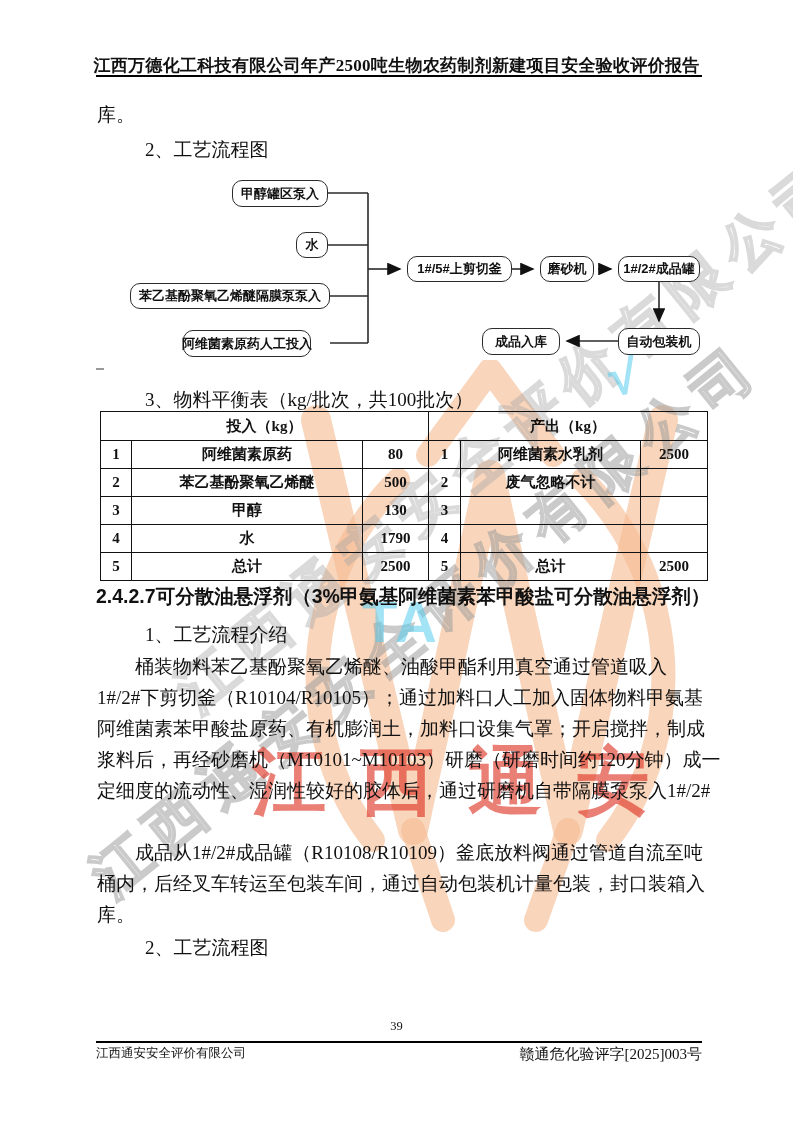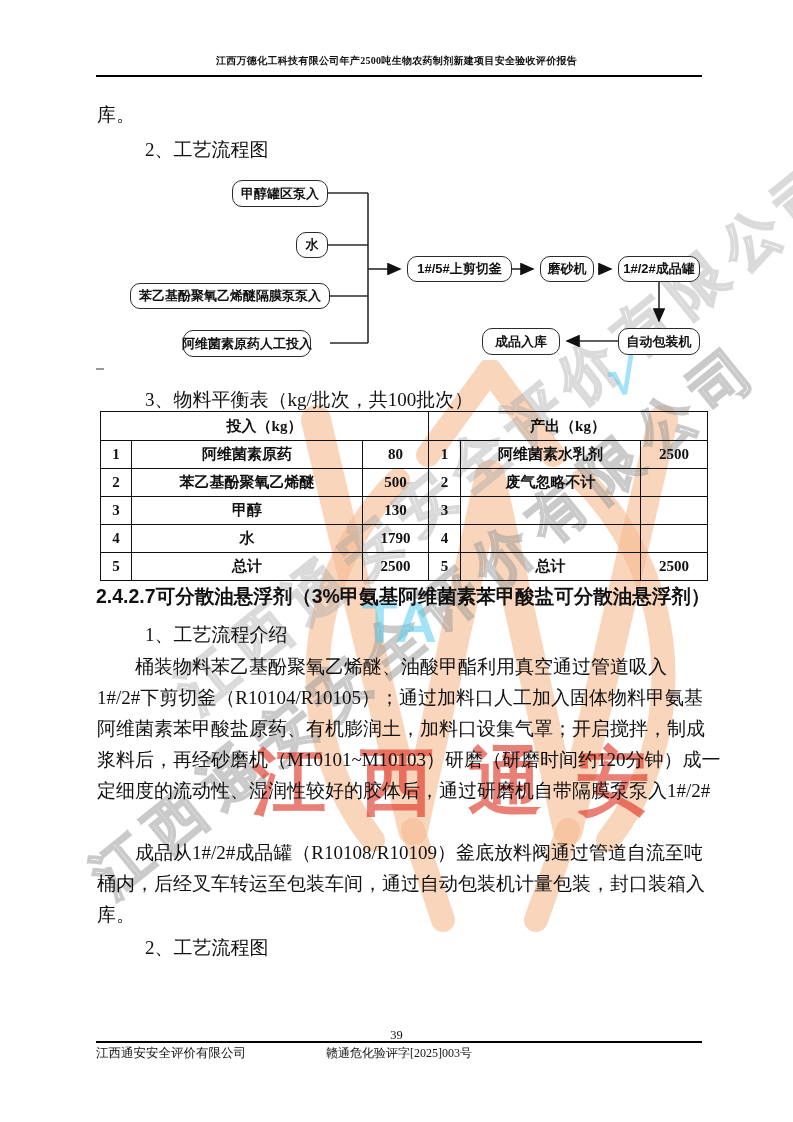--- a/index.html
+++ b/index.html
@@ -2,26 +2,26 @@
 <html><head>
 <meta charset="utf-8">
 <style>
   html,body{margin:0;padding:0;background:#e8e8e8;}
   .page{
     position:relative;width:793px;height:1122px;margin:0 auto;background:#fff;
     overflow:hidden;font-family:"Liberation Serif","DejaVu Serif",serif;color:#111;
   }
   .abs{position:absolute;}
   
-  .doc-header-title{left:0;top:54px;width:793px;text-align:center;font-size:10px;font-weight:600;letter-spacing:.3px;}
+  .doc-header-title{left:0;top:54px;width:793px;text-align:center;font-size:17px;font-weight:600;letter-spacing:.3px;}
   .doc-header-rule{left:96px;top:75px;width:606px;height:2px;background:#000;}
-  .page-number{left:0;top:1019px;width:793px;text-align:center;font-size:12.5px;margin-top:9px;}
+  .page-number{left:0;top:1019px;width:793px;text-align:center;font-size:12.5px;}
   .doc-footer-rule{left:96px;top:1041px;width:606px;height:2px;background:#000;}
   .doc-footer-left{left:96px;top:1045px;font-size:12.5px;}
-  .doc-footer-right{left:96px;top:1045px;width:606px;text-align:center;font-size:12px;}
+  .doc-footer-right{left:96px;top:1045px;width:606px;text-align:right;font-size:15px;}
   
   .t19{font-size:19px;line-height:31px;white-space:nowrap;}
   .h-bold{font-family:"Liberation Sans","DejaVu Sans",sans-serif;font-weight:bold;font-size:19.5px;white-space:nowrap;}
   .para{left:97px;top:0;width:614px;font-size:19px;line-height:31px;}
   .bline{white-space:nowrap;}
   .indent{text-indent:38px;}
   .stray{left:96px;top:368px;width:8px;height:2px;background:#999;}
   
   .flowchart{left:100px;top:175px;width:610px;height:192px;}
   .fc-box{

